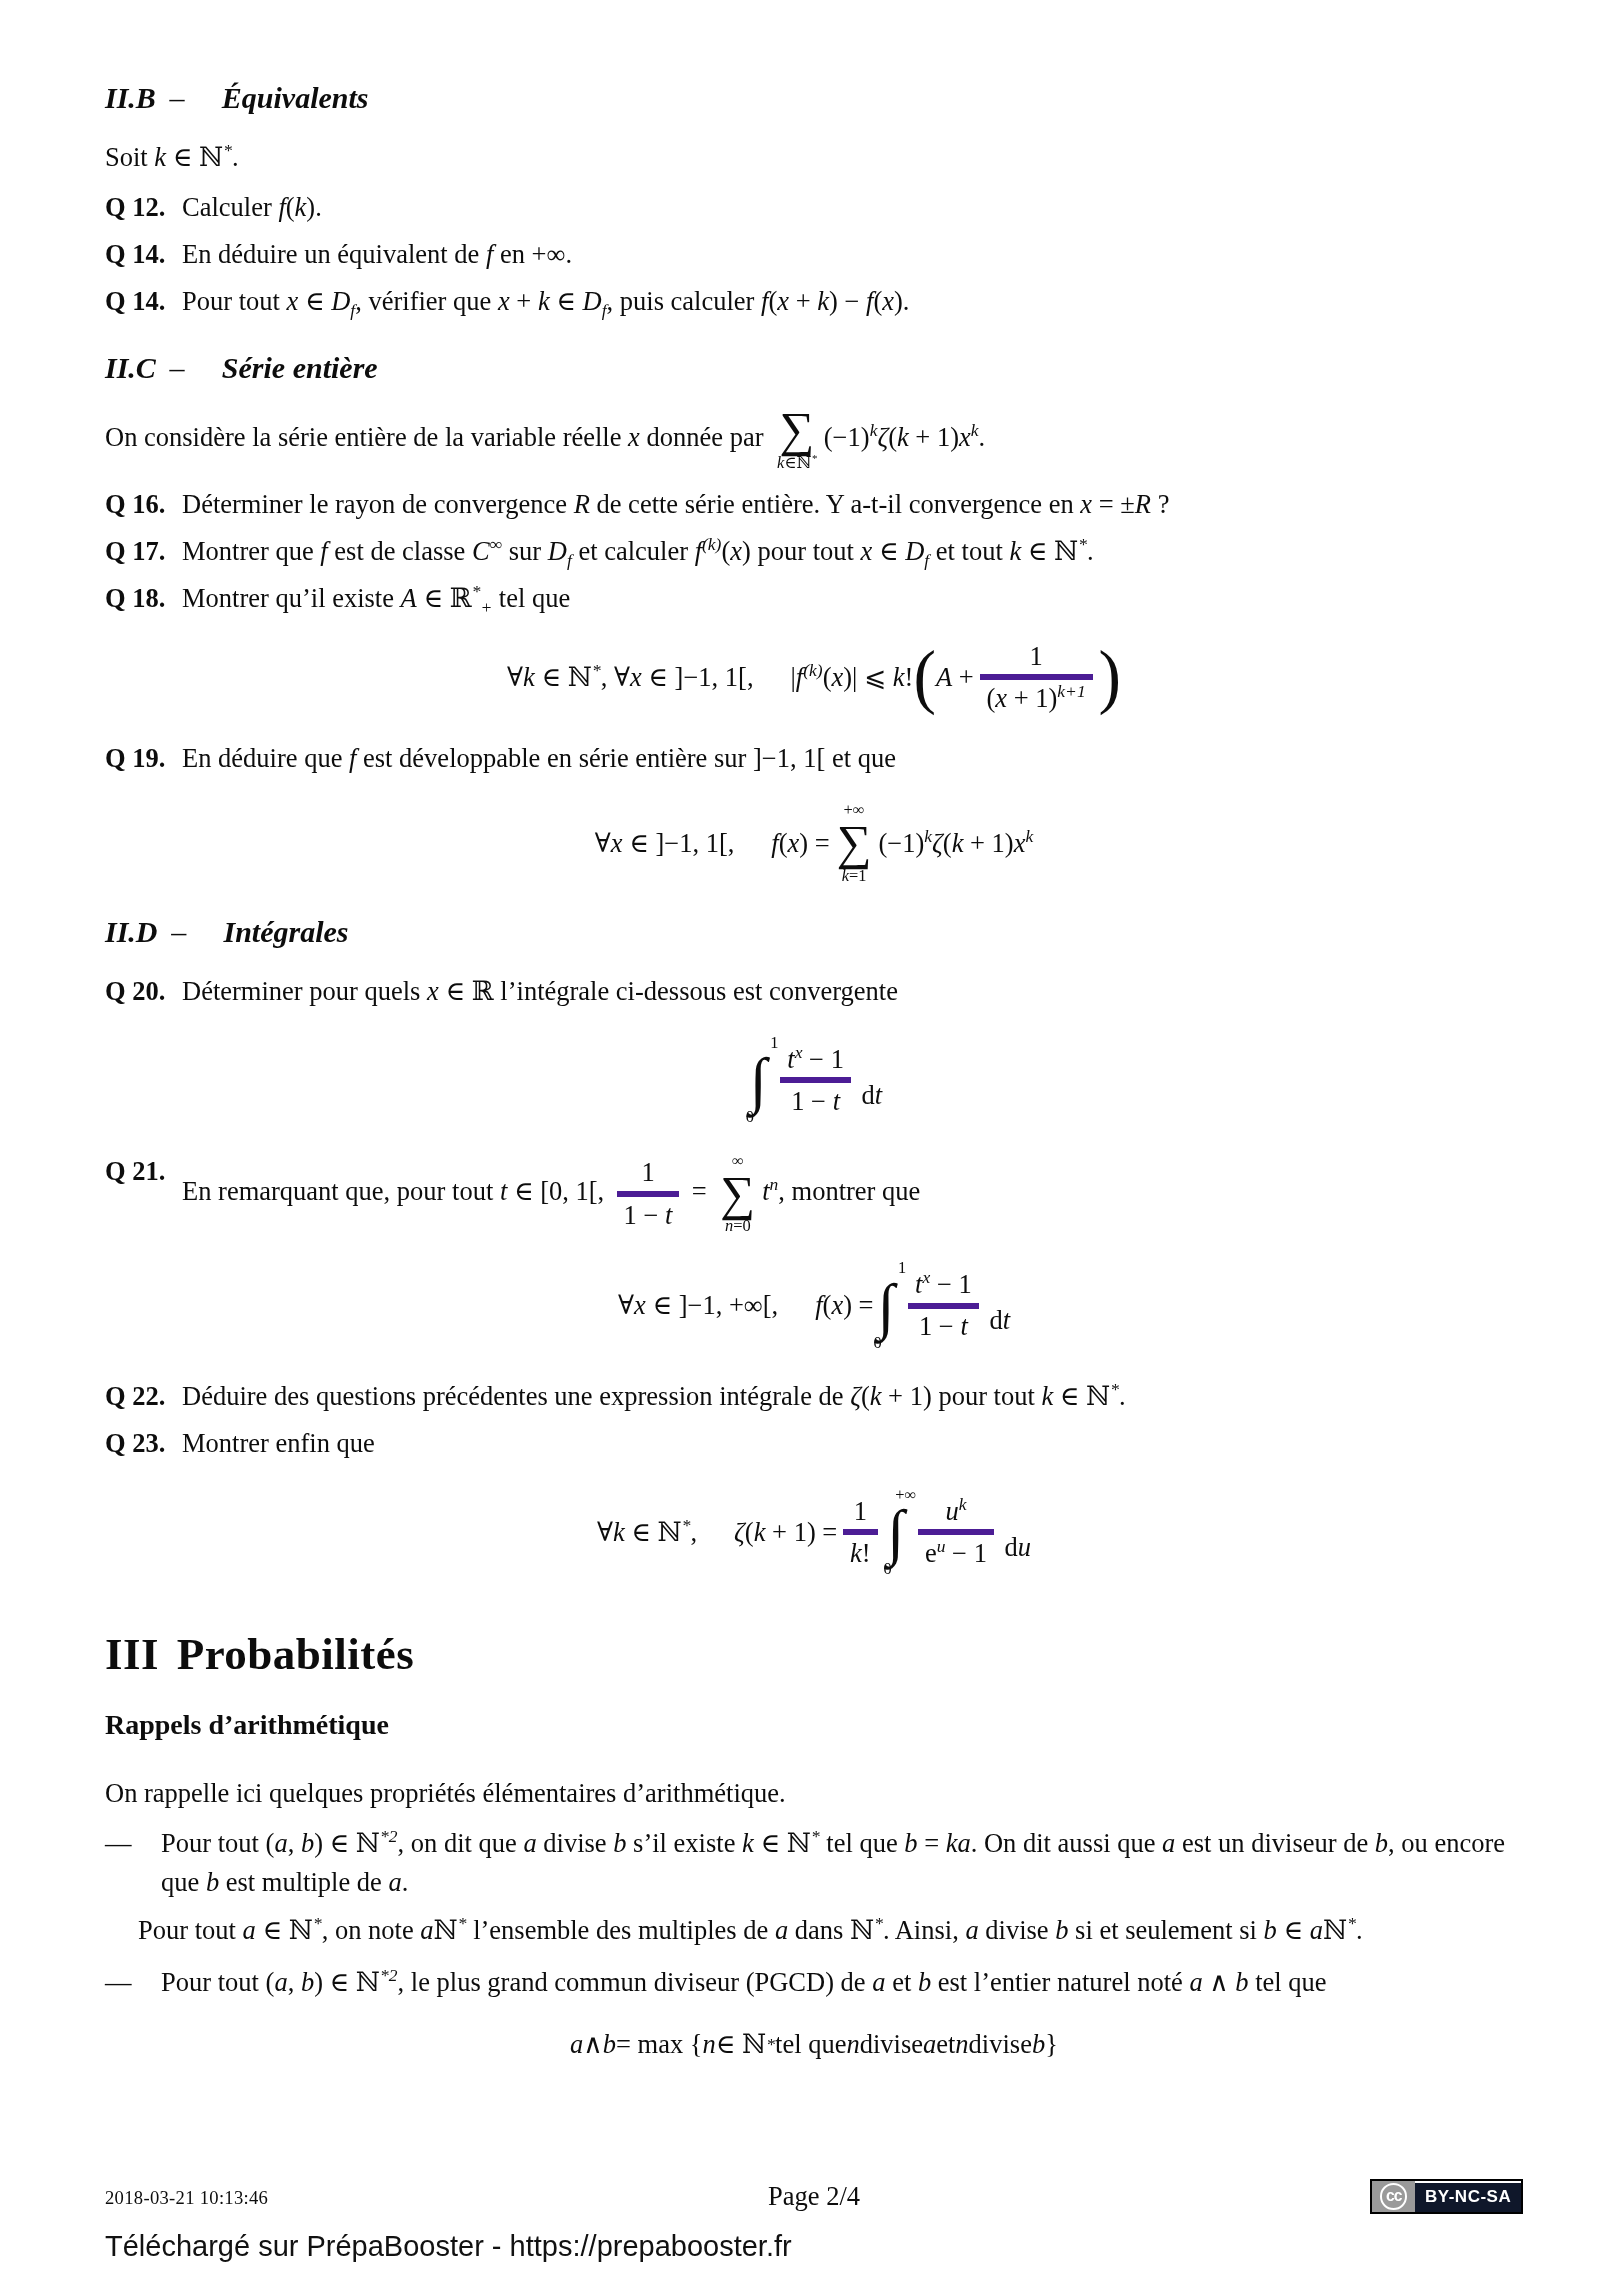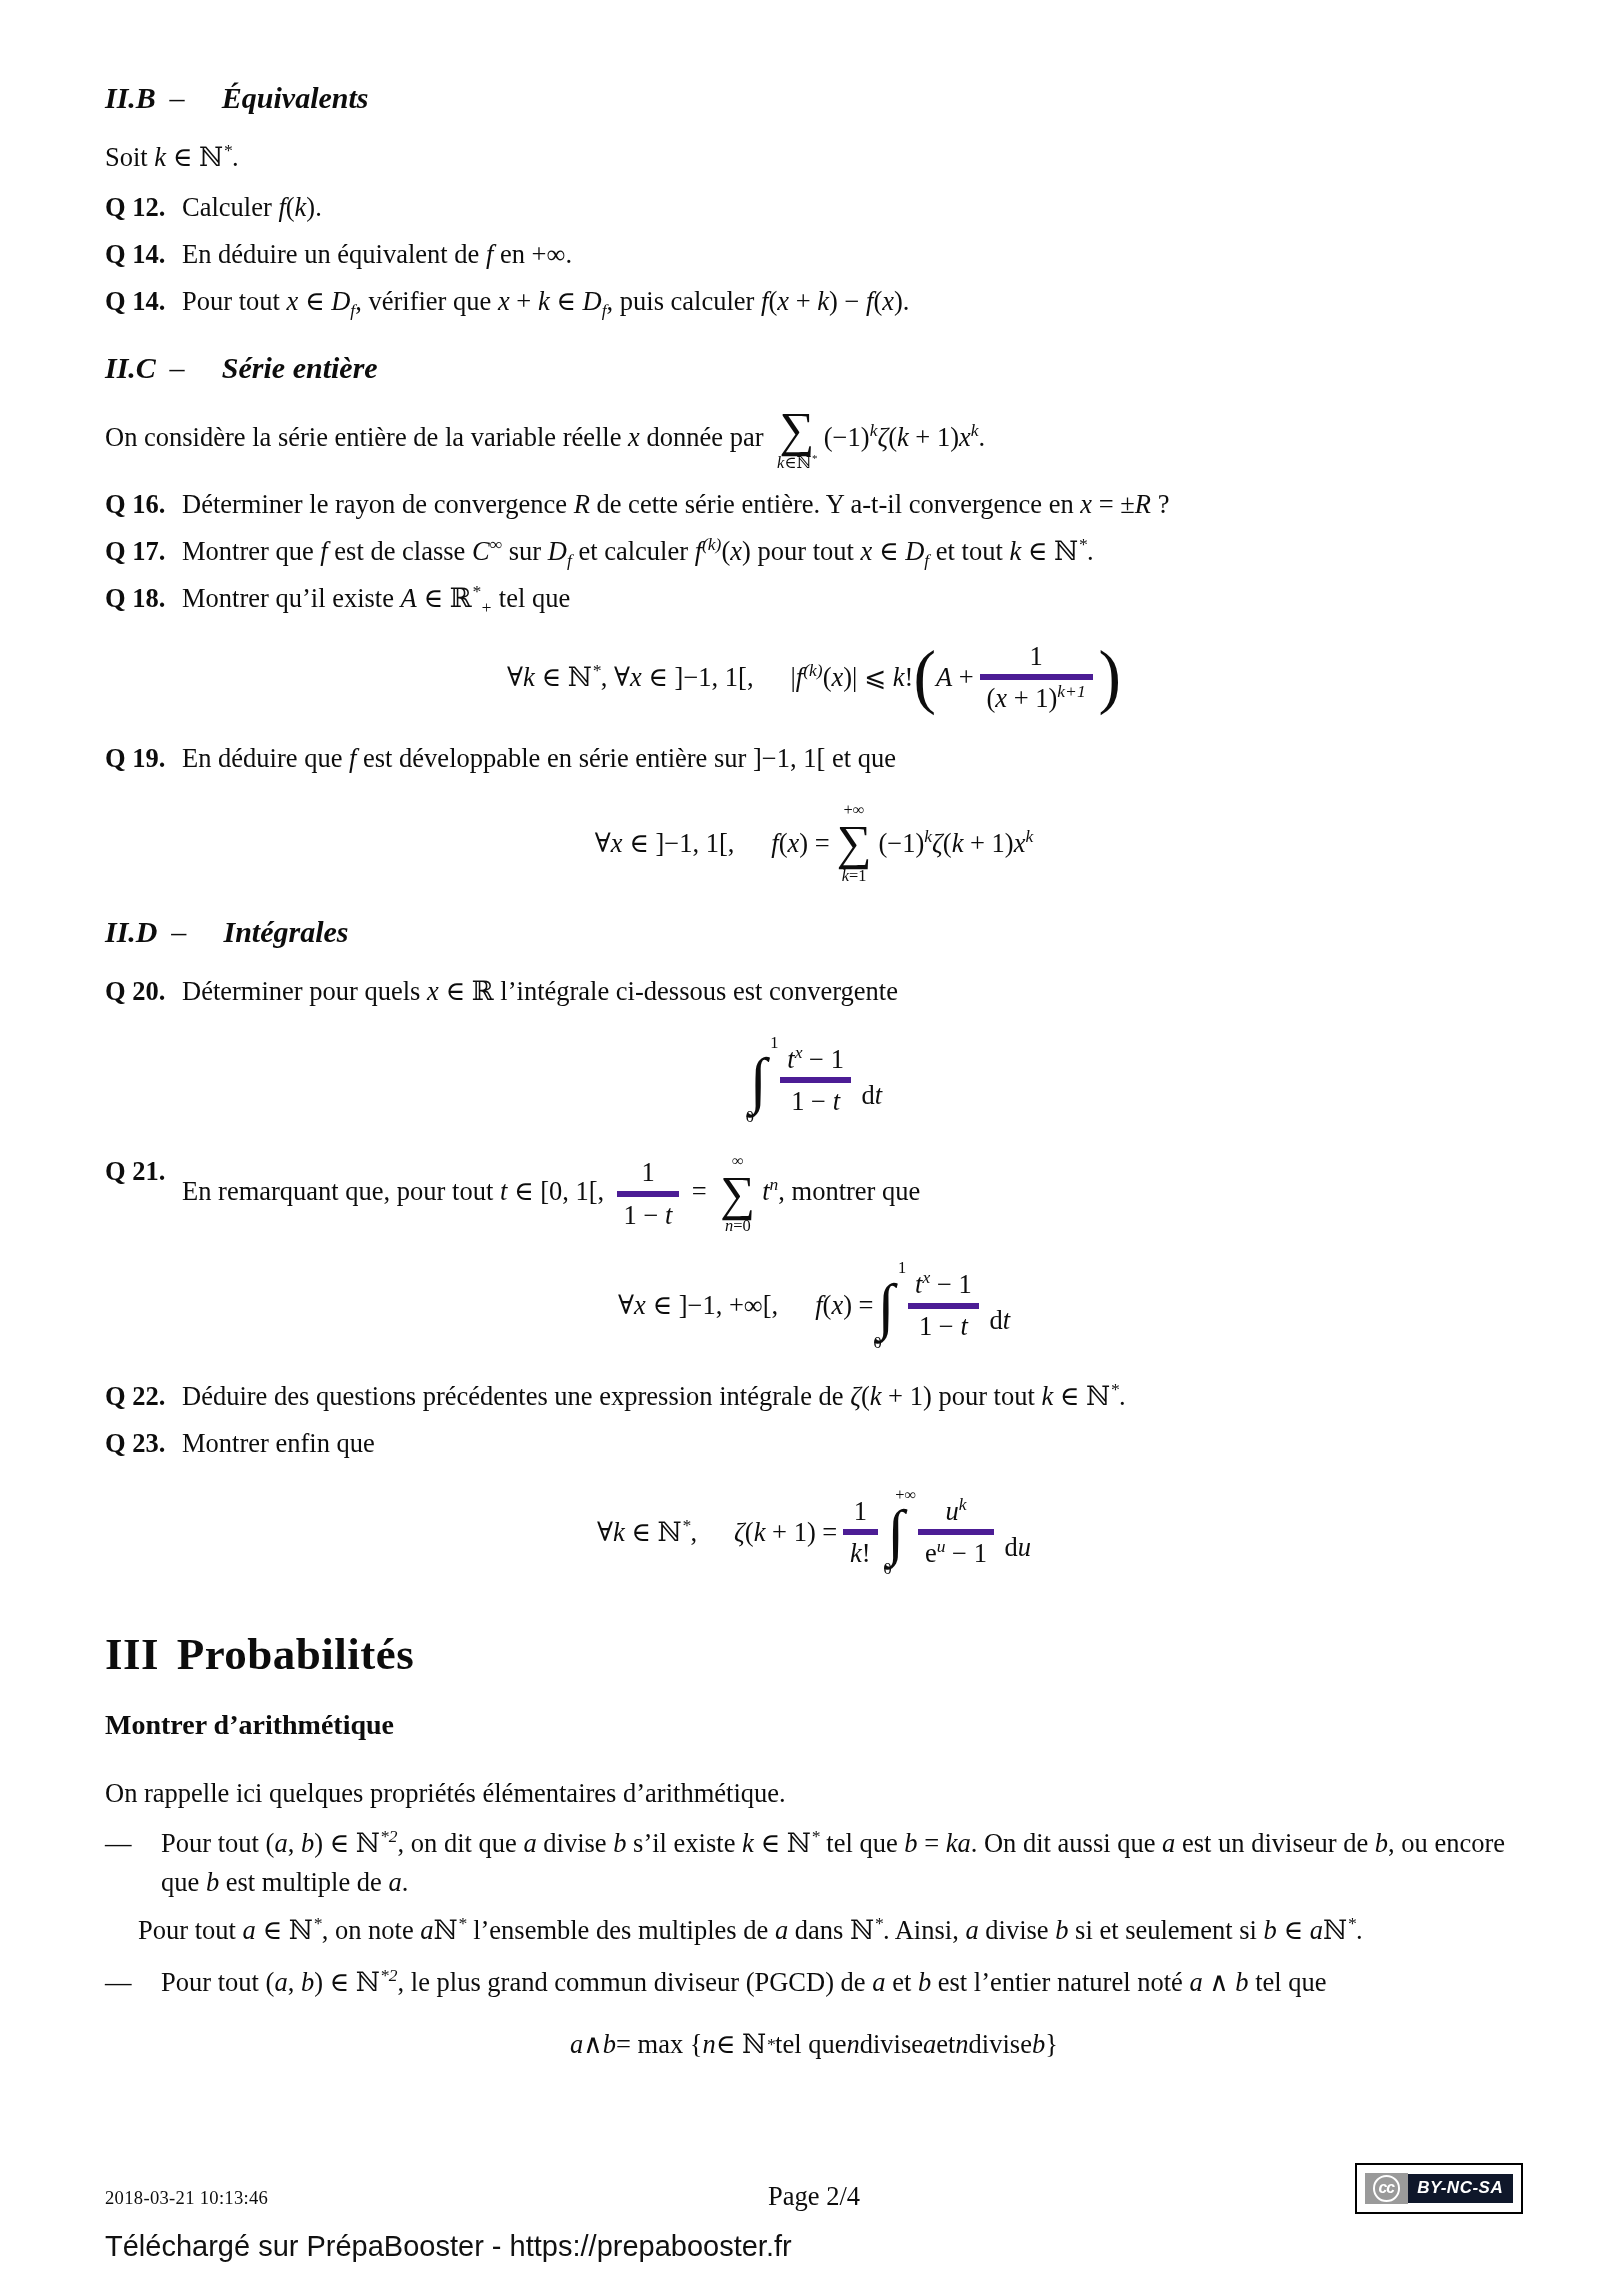--- a/index.html
+++ b/index.html
@@ -88,22 +88,22 @@
   .stamp {
     position:absolute; left:0; bottom:3.9px;
     font-size:18.6px; letter-spacing:0.3px;
   }
   .pagenum {
     position:absolute; left:50%; transform:translateX(-50%); bottom:0;
     font-size:26.5px;
   }
   .cc-badge {
     position:absolute; right:0; bottom:2px;
-    display:inline-flex; align-items:center;
-    border:2.9px solid #000; background:#fff; padding:8px; cursor:pointer;font-style:italic;
+    display:inline-flex; align-items:flex-end;
+    border:2.9px solid #000; background:#fff; padding:0; cursor:pointer;
   }
   .cc-left {
     background:#9a9a9a; display:flex; align-items:center; justify-content:center;
     padding:2px 7.8px;
   }
   .cc-oval {
     border:2.5px solid #fff; border-radius:50%;
     color:#fff; font-family:"Liberation Sans","DejaVu Sans",sans-serif;
     font-weight:bold; font-size:15.7px; line-height:1;
     padding:2.9px 3.9px 3.9px 3.9px; letter-spacing:-1px;
@@ -262,21 +262,21 @@
         </span>
       <span class="frac">
           <span class="num"><span class="r-i">u</span><sup class="r-sup">k</sup></span>
           <span class="den">e<sup class="r-sup">u</sup> − 1</span>
         </span>
       <span class="dterm">d<span class="r-i">u</span></span>
     </div>
 
     <h2 class="chapter"><span>III</span><span class="sp"></span><span>Probabilités</span></h2>
 
-    <h4 class="subhead">Montrer d’arithmétique</h4>
+    <h4 class="subhead">Rappels d’arithmétique</h4>
 
     <p class="para">On rappelle ici quelques propriétés élémentaires d’arithmétique.</p>
 
     <div class="bullet">
       <span class="bdash">—</span>
       <span class="bbody">Pour tout (<span class="r-i">a</span>, <span class="r-i">b</span>) ∈ ℕ<sup class="r-sup">*2</sup>, on dit que <span class="r-i">a</span> divise <span class="r-i">b</span> s’il existe <span class="r-i">k</span> ∈ ℕ<sup class="r-sup">*</sup> tel que <span class="r-i">b</span> = <span class="r-i">ka</span>. On dit aussi que <span class="r-i">a</span> est un diviseur de <span class="r-i">b</span>, ou encore que <span class="r-i">b</span> est multiple de <span class="r-i">a</span>.</span>
     </div>
 
     <p class="bsub">Pour tout <span class="r-i">a</span> ∈ ℕ<sup class="r-sup">*</sup>, on note <span class="r-i">a</span>ℕ<sup class="r-sup">*</sup> l’ensemble des multiples de <span class="r-i">a</span> dans ℕ<sup class="r-sup">*</sup>. Ainsi, <span class="r-i">a</span> divise <span class="r-i">b</span> si et seulement si <span class="r-i">b</span> ∈ <span class="r-i">a</span>ℕ<sup class="r-sup">*</sup>.</p>
 

